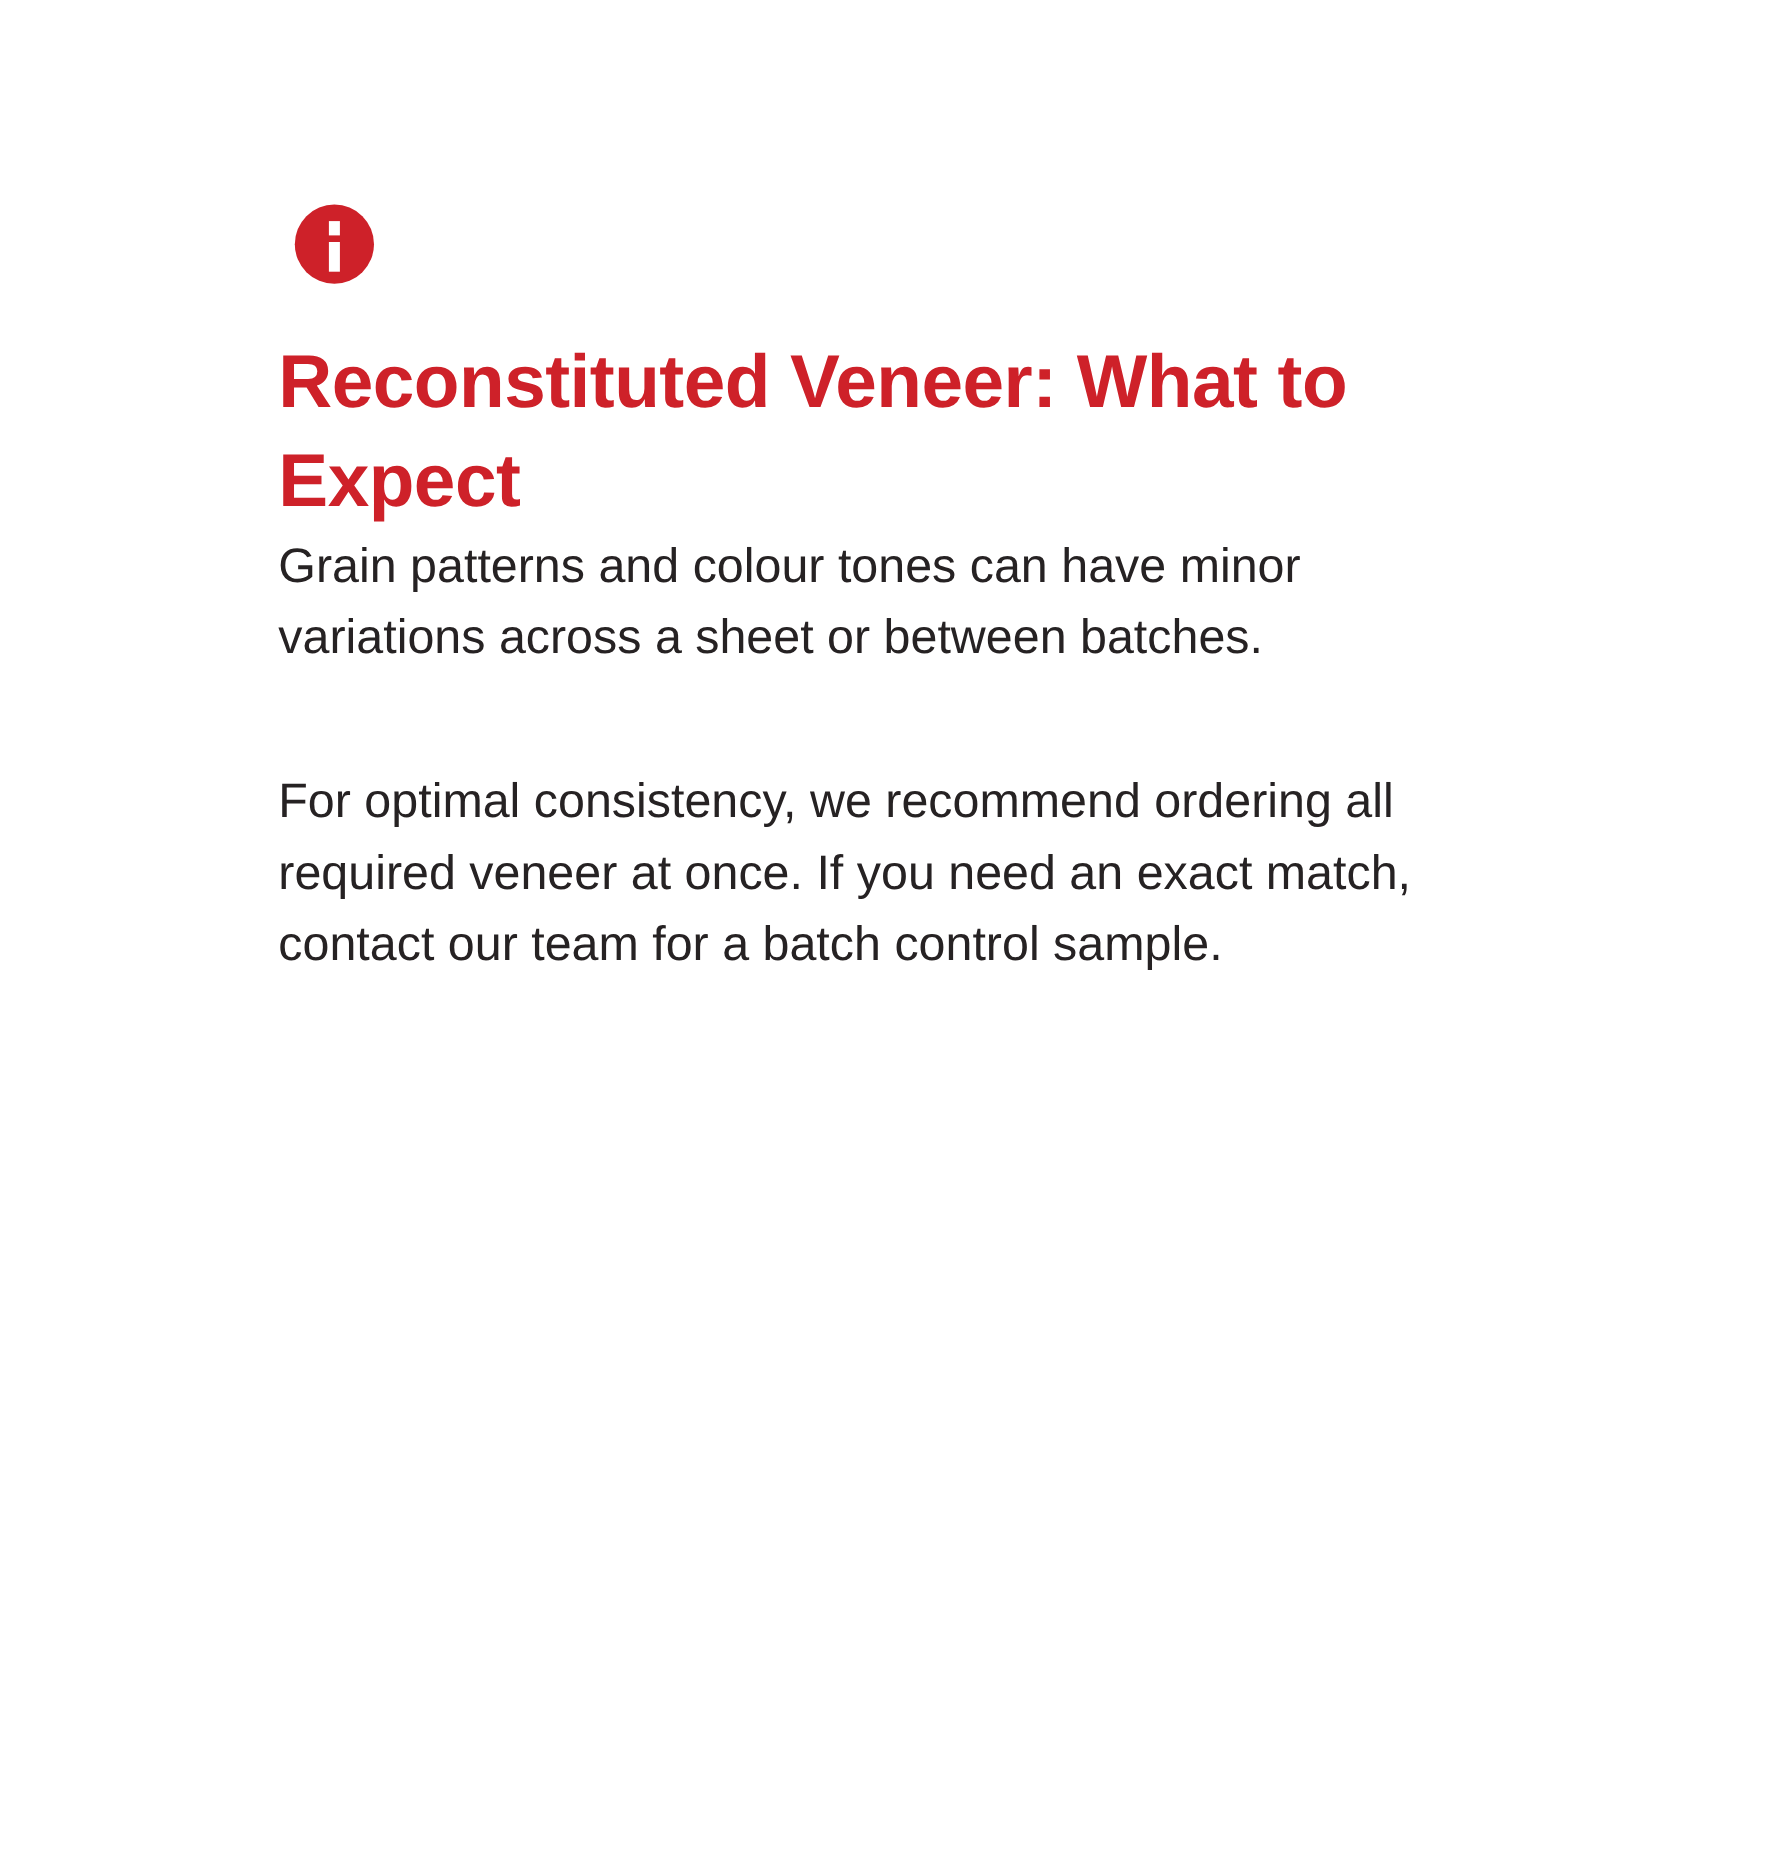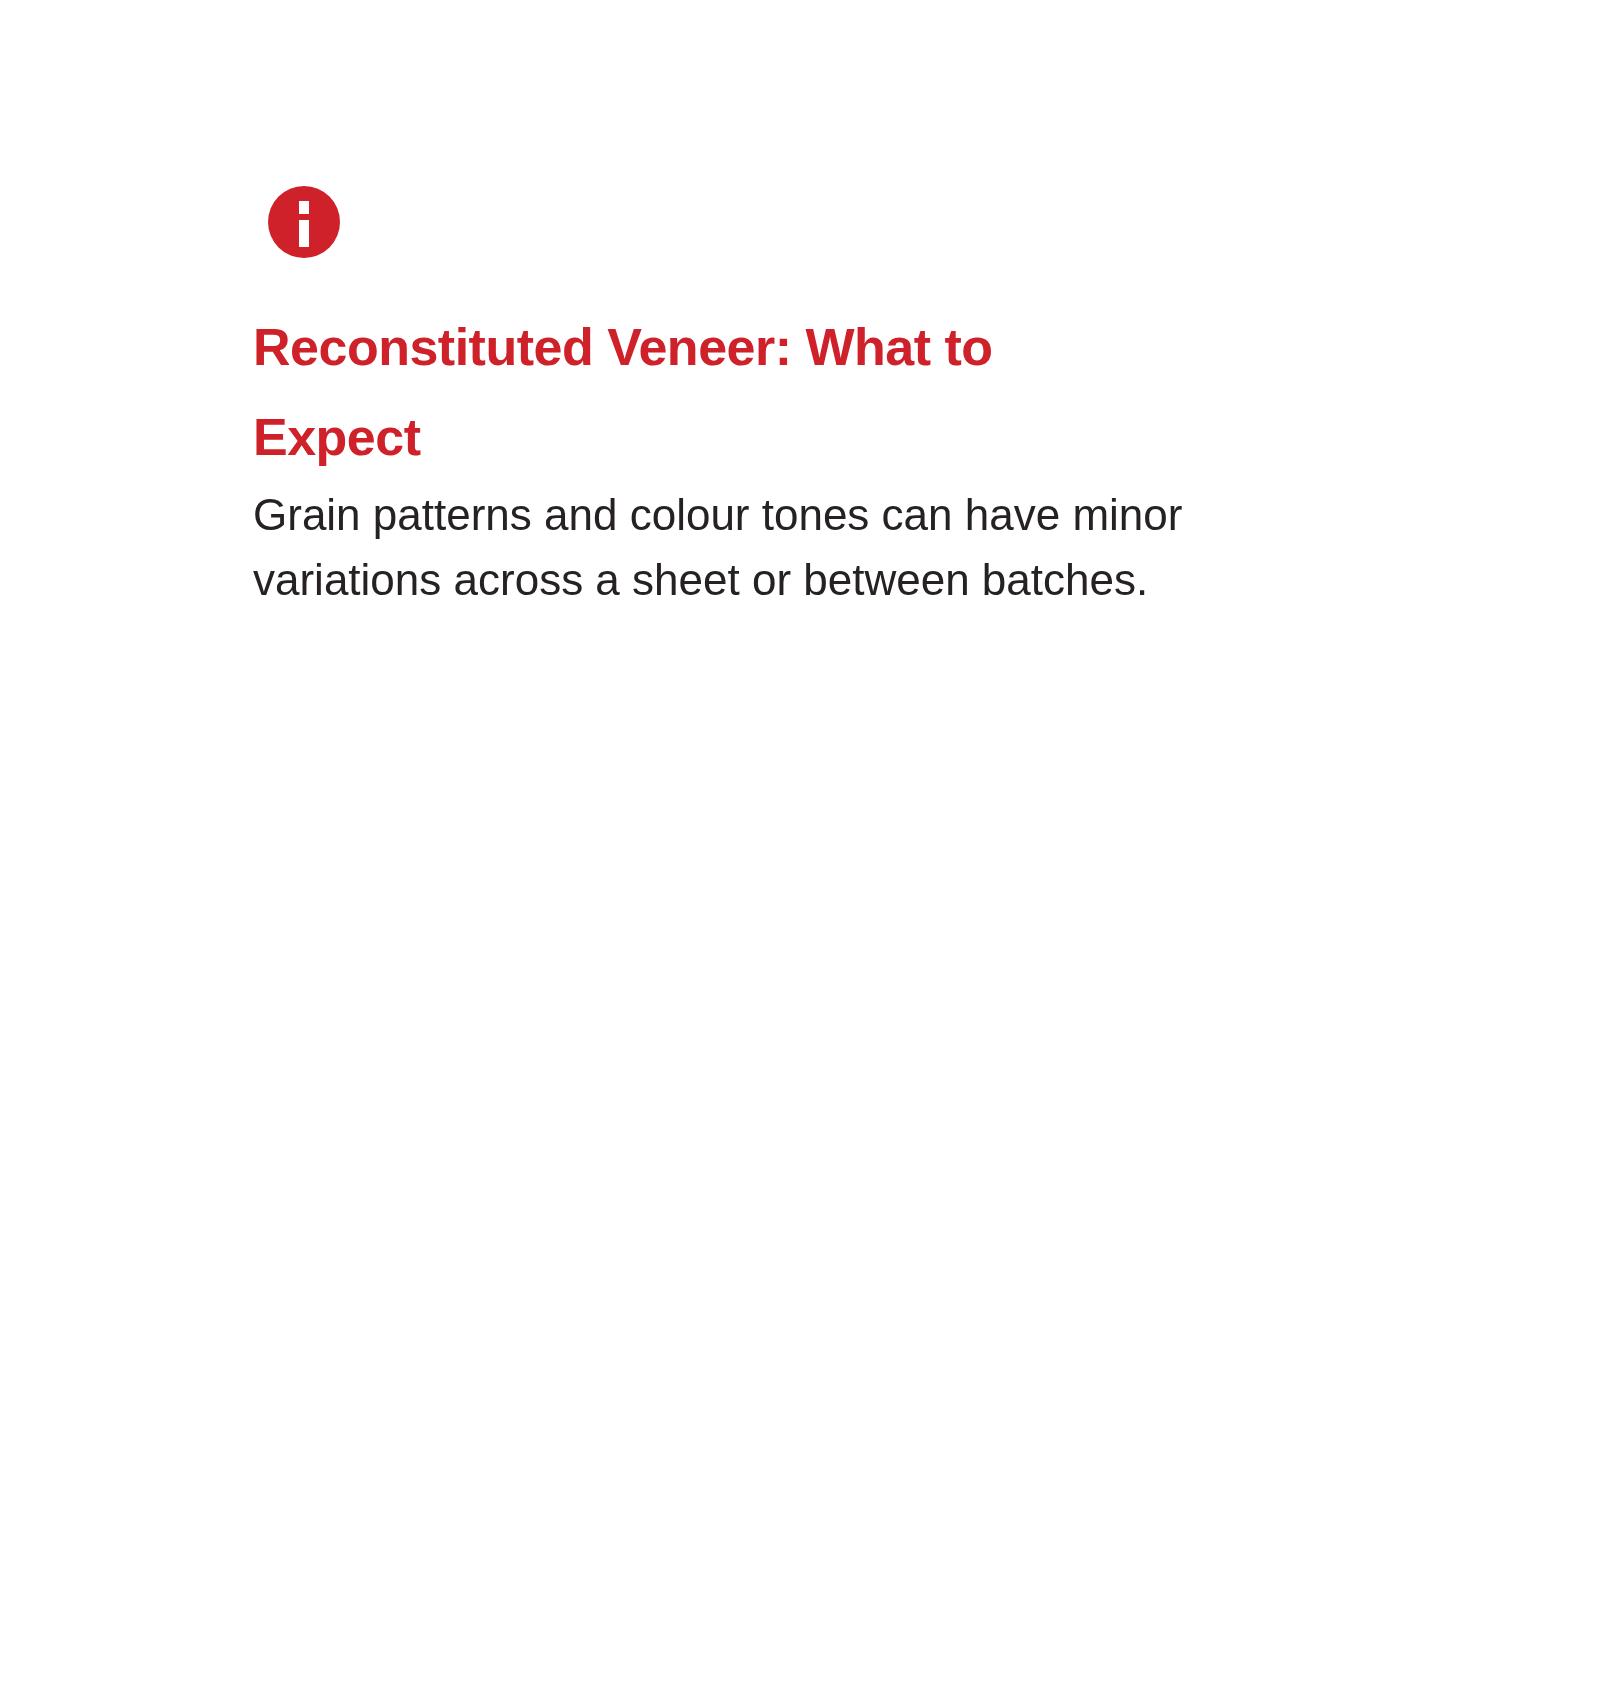--- a/index.html
+++ b/index.html
@@ -42,21 +42,21 @@
   .i-stem {
     position: absolute;
     left: 31px;
     top: 34px;
     width: 10px;
     height: 27px;
     background: #ffffff;
   }
   h1.section-heading {
     margin: 44px 0 0 0;
-    font-size: 52px;
+    font-size: 68px;
     line-height: 90px;
     font-weight: bold;
     letter-spacing: -0.5px;
     color: var(--accent);
     white-space: pre-line;
   }
   .body-copy {
     width: 1110px;
   }
   .body-copy p {
@@ -82,15 +82,18 @@
     <div class="i-dot"></div>
     <div class="i-stem"></div>
   </div>
 
   <h1 class="section-heading">Reconstituted Veneer: What to
 Expect</h1>
 
   <div class="body-copy">
     <p>Grain patterns and colour tones can have minor
 variations across a sheet or between batches.</p>
+    <p>For optimal consistency, we recommend ordering all
+required veneer at once. If you need an exact match,
+contact our team for a batch control sample.</p>
   </div>
 
 </div>
 
 </body></html>

